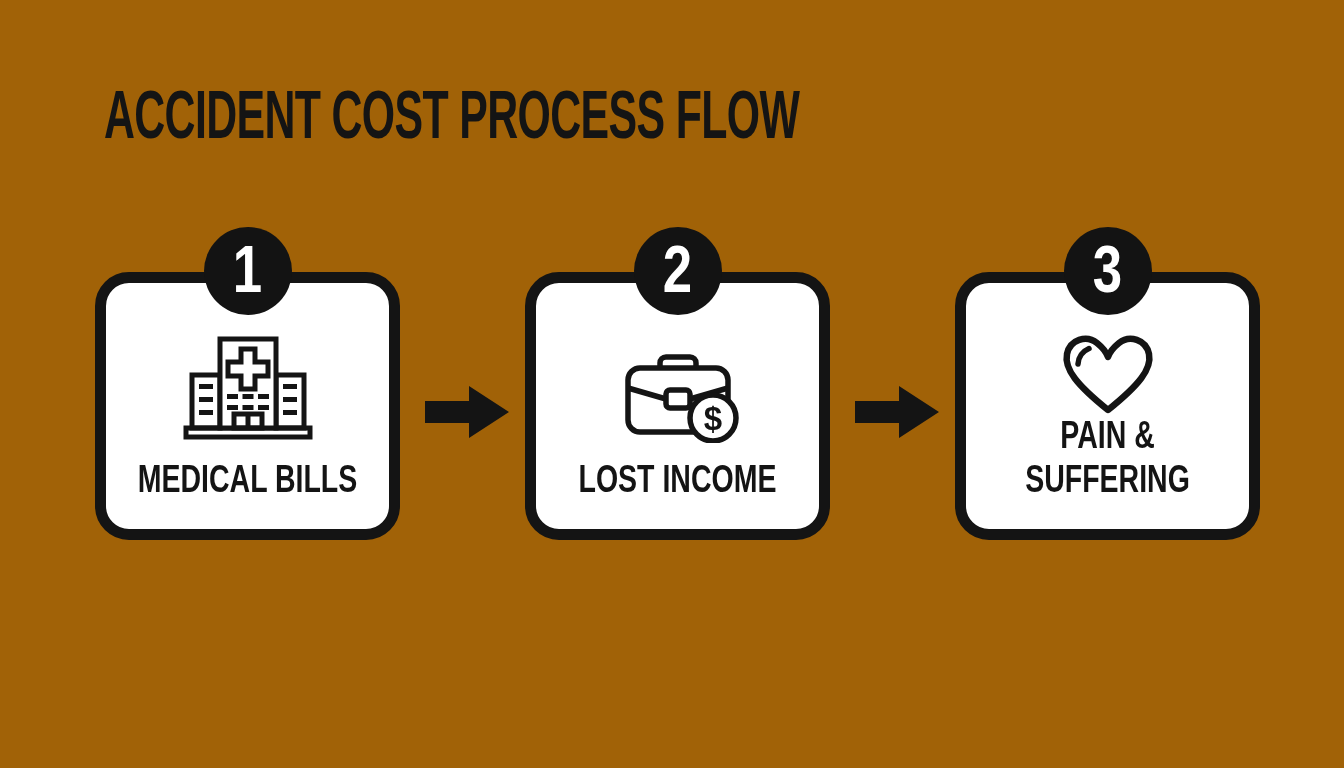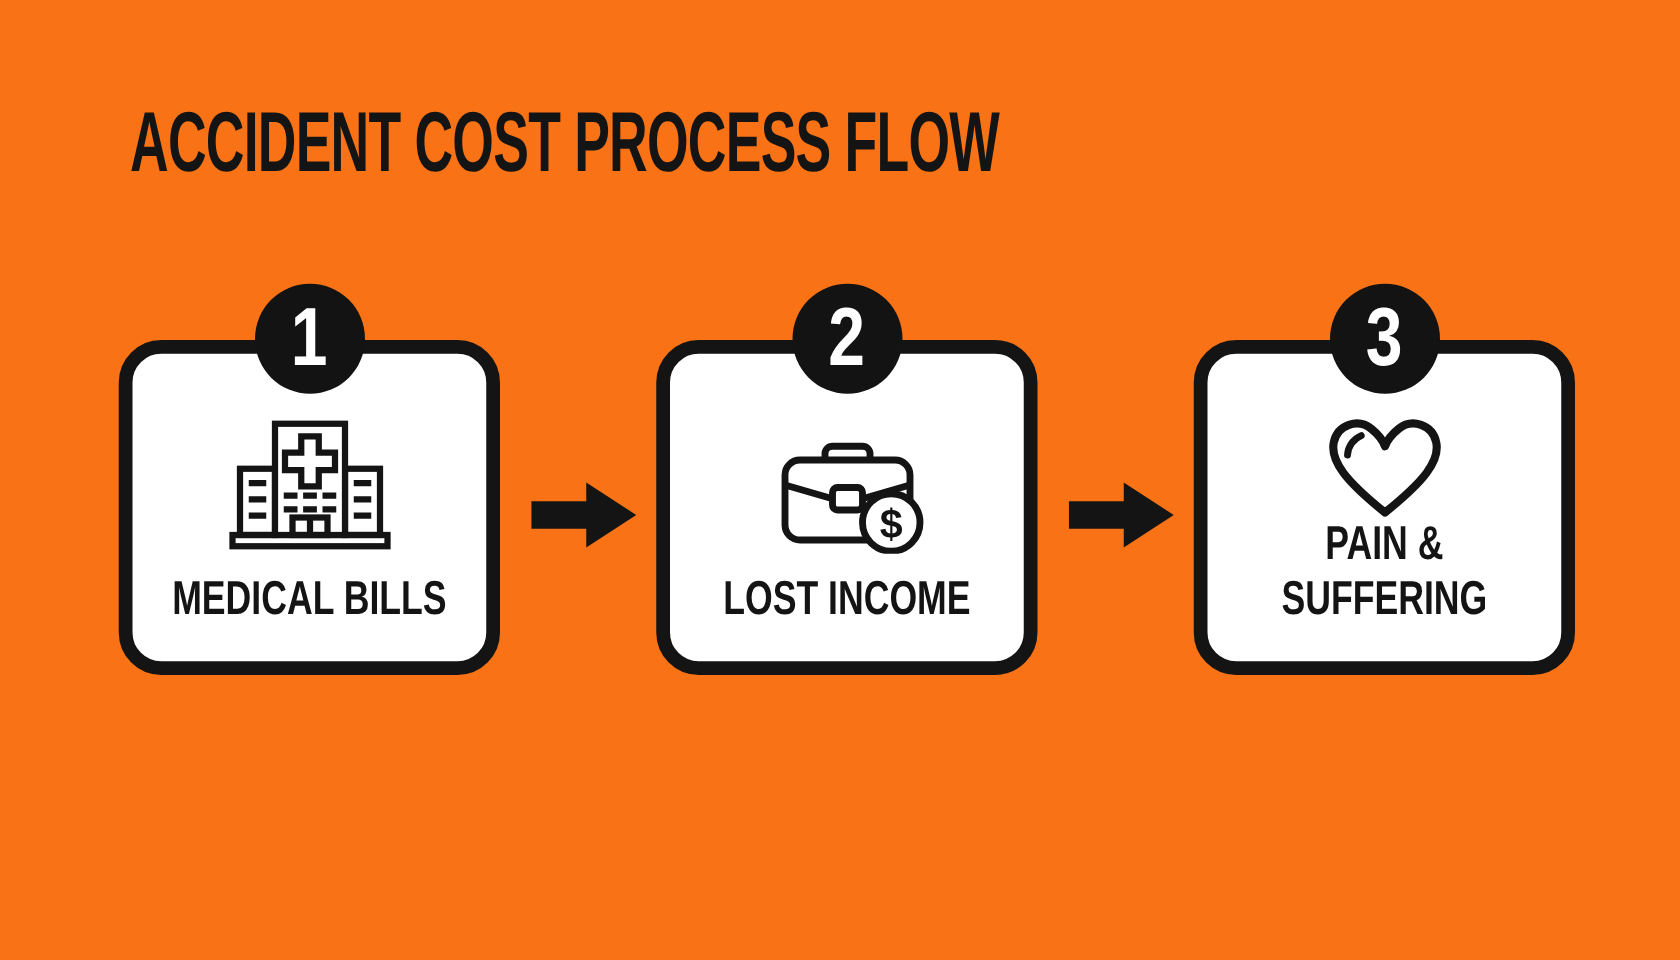--- a/index.html
+++ b/index.html
@@ -3,21 +3,21 @@
 <meta charset="utf-8">
 <style>
   * { margin: 0; padding: 0; box-sizing: border-box; }
   html, body { width: 1344px; height: 768px; overflow: hidden; }
   body { font-family: "Liberation Sans", sans-serif; background: #fbfcfc; }
 
   .canvas {
     position: relative;
     width: 1344px;
     height: 768px;
-    background: #f97316;
+    background: #a16207;
   }
 
   .title {
     position: absolute;
     left: 104px;
     top: 80px;
     font-size: 68px;
     font-weight: 700;
     color: #141414;
     letter-spacing: -1px;

